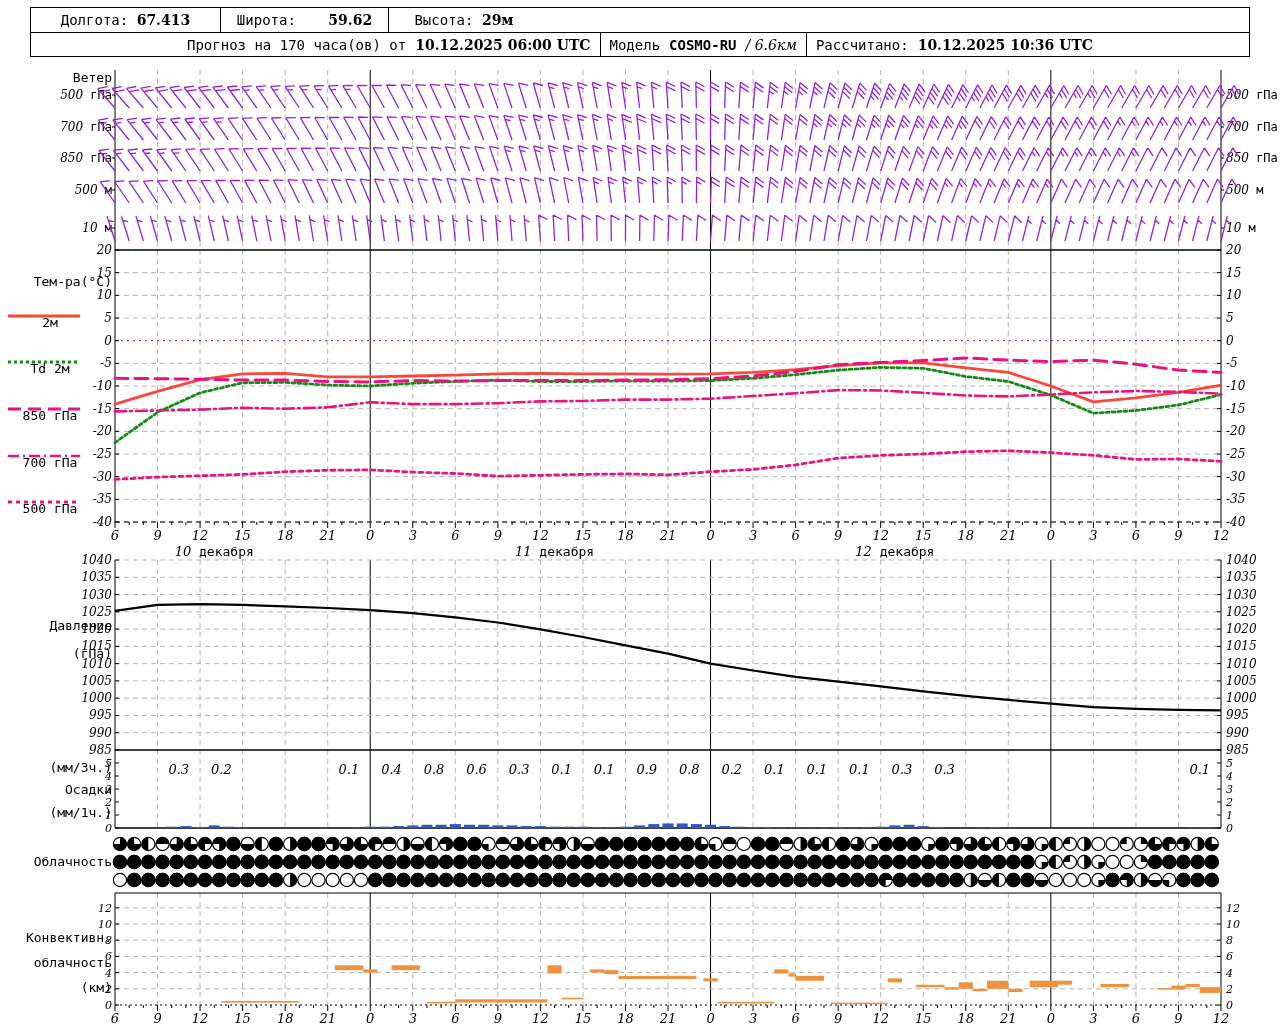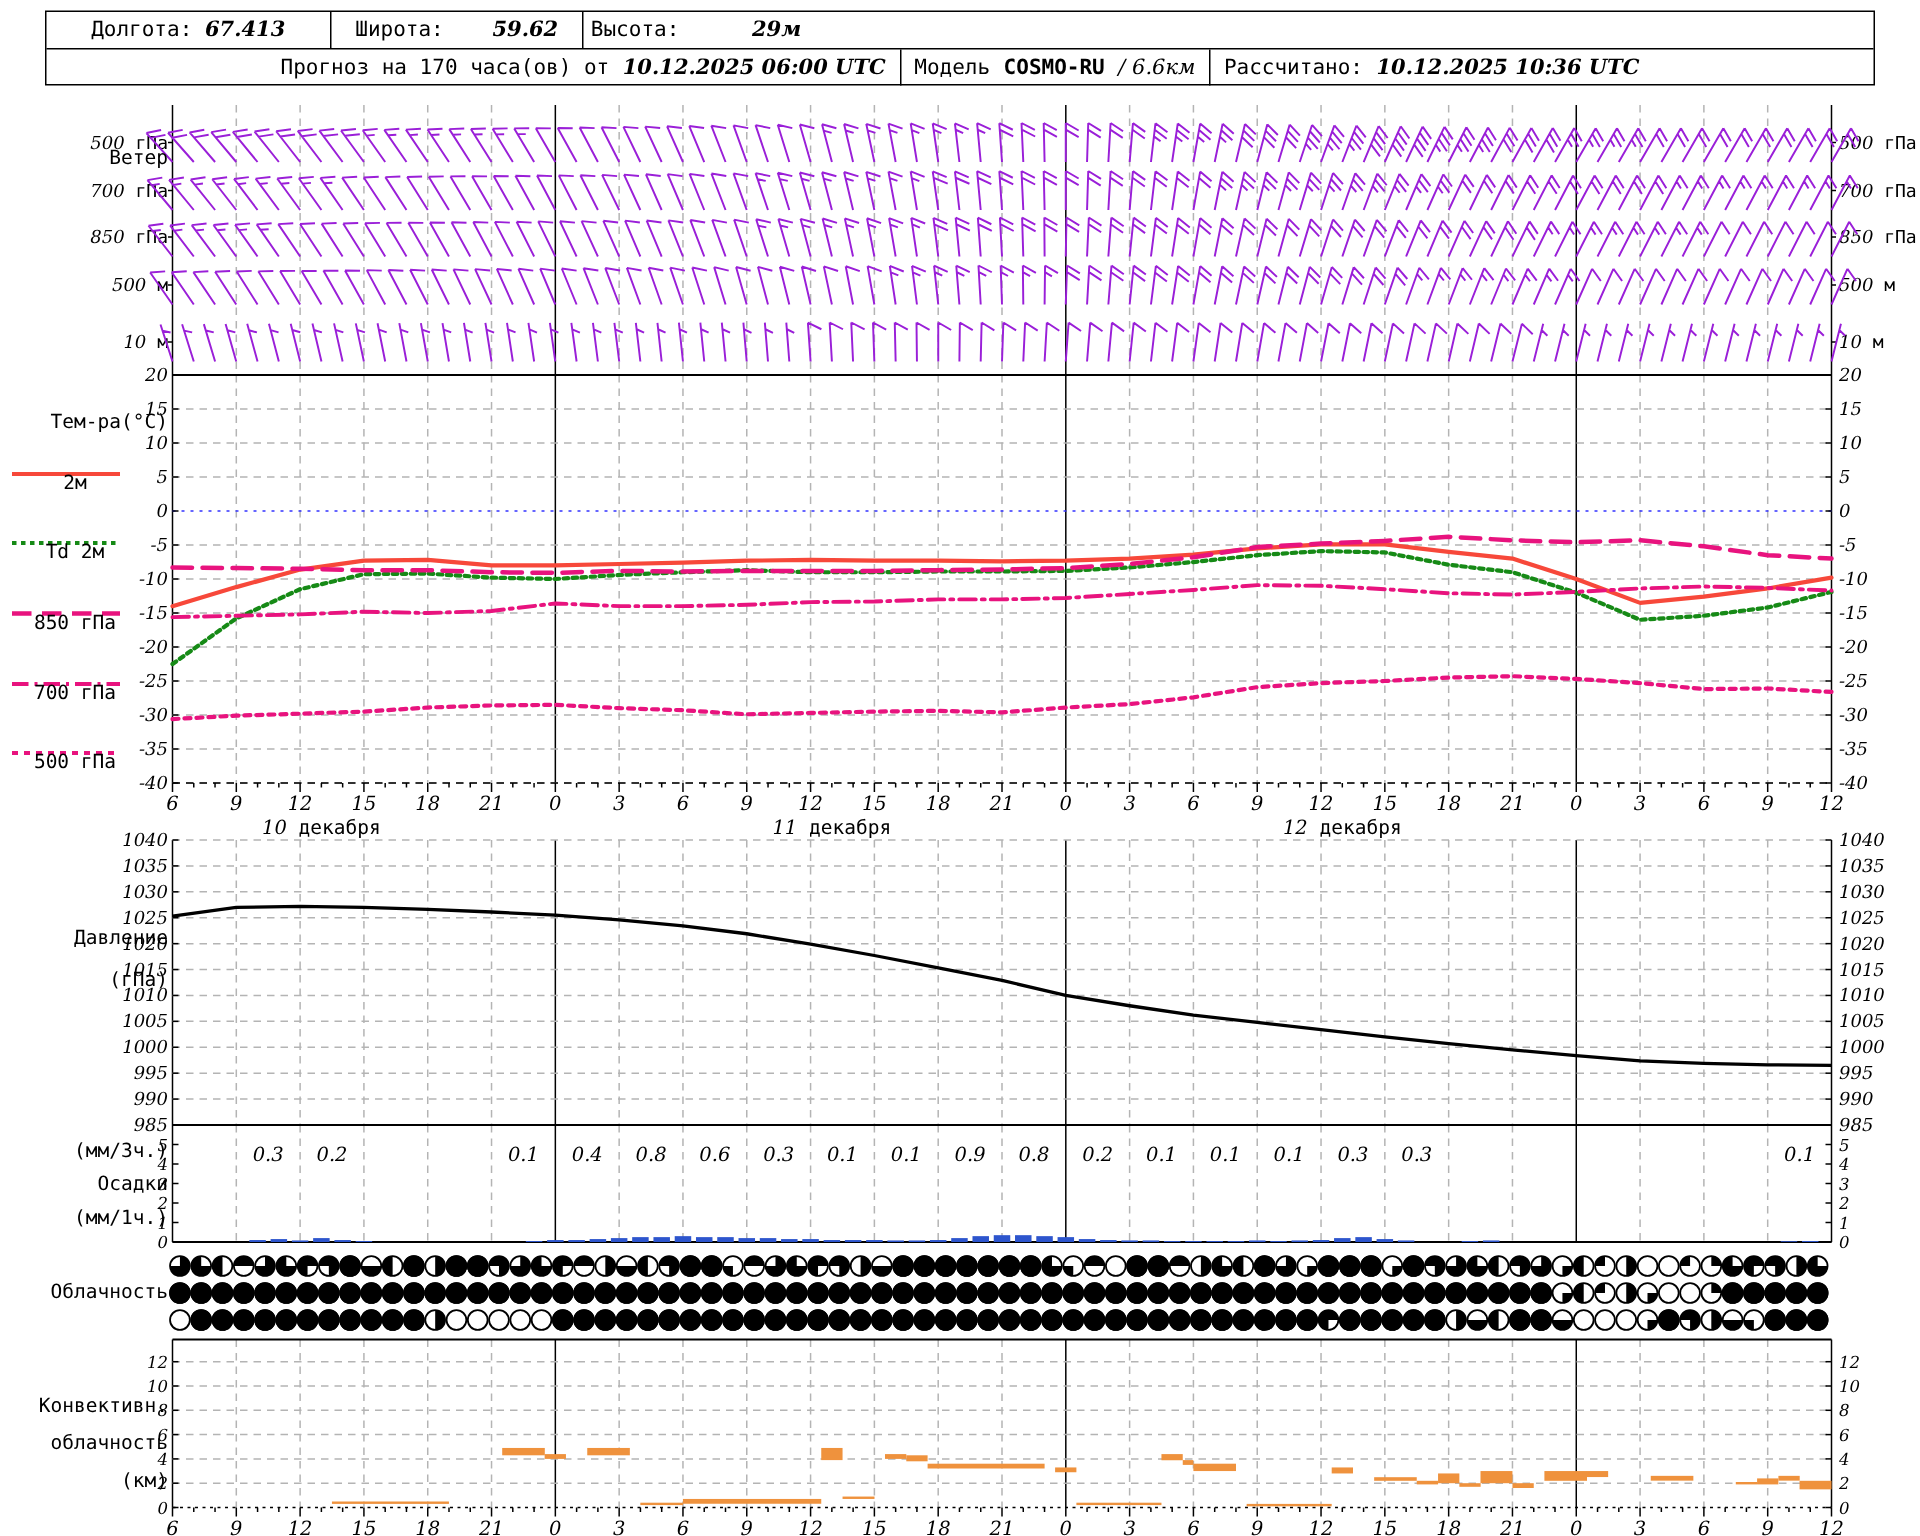--- a/index.html
+++ b/index.html
@@ -7,25 +7,25 @@
         font-family:"DejaVu Sans Mono", monospace;color:#000;overflow:hidden;}
   
   #header{position:absolute;left:30px;top:7px;width:1220px;height:50px;
           border:1px solid #000;box-sizing:border-box;font-size:14px;}
   .h-row{display:flex;height:24px;align-items:center;}
   #h-row1{border-bottom:1px solid #000;}
   .h-cell{height:100%;display:flex;align-items:center;justify-content:center;
           border-right:1px solid #000;box-sizing:border-box;white-space:nowrap;}
   .h-cell:last-child{border-right:none;}
   .c1{flex:1 1 auto;}
-  .c2{width:190px;} .c3{width:168px;gap:12px;} .c4{width:150px;gap:20px;}
+  .c2{width:190px;} .c3{width:168px;gap:12px;} .c4{width:150px;}
   #h-row2{justify-content:center;gap:9px;}
   .vsep{width:1px;background:#000;height:24px;}
   .num{font-family:"DejaVu Serif", serif;font-style:italic;}
-  .numb{font-family:"DejaVu Serif", serif;font-style:italic;font-weight:bold;}
+  .numb{font-family:"DejaVu Serif", serif;font-weight:bold;}
   .bold{font-weight:bold;}
   .station{font-family:"DejaVu Serif", serif;font-style:italic;font-weight:bold;margin-right:8px;}
   
   .ltitle{position:absolute;left:0;width:112px;text-align:right;font-size:13px;white-space:nowrap;}
   .legend-label{position:absolute;left:0;width:100px;text-align:center;font-size:13px;white-space:nowrap;margin-top:12px;}
   svg{position:absolute;left:0;top:0;}
 </style>
 </head>
 <body>
 
@@ -1201,21 +1201,21 @@
         <line x1="1164.2820512820513" y1="1005" x2="1164.2820512820513" y2="1008" stroke="#000" stroke-width="1"></line>
         <line x1="1178.4615384615383" y1="1005" x2="1178.4615384615383" y2="1011" stroke="#000" stroke-width="1"></line>
         <text x="1178.4615384615383" y="1023" text-anchor="middle" font-size="13" fill="#000" font-family="&quot;DejaVu Serif&quot;, serif" font-style="italic">9</text>
         <line x1="1192.6410256410256" y1="1005" x2="1192.6410256410256" y2="1008" stroke="#000" stroke-width="1"></line>
         <line x1="1206.8205128205127" y1="1005" x2="1206.8205128205127" y2="1008" stroke="#000" stroke-width="1"></line>
         <line x1="1221" y1="1005" x2="1221" y2="1011" stroke="#000" stroke-width="1"></line>
         <text x="1221" y="1023" text-anchor="middle" font-size="13" fill="#000" font-family="&quot;DejaVu Serif&quot;, serif" font-style="italic">12</text>
       </g>
     </svg>
 
-  <div class="ltitle" style="top:70px;margin-top:28px;">Ветер</div>
+  <div class="ltitle" style="top:70px;">Ветер</div>
   <div class="ltitle" style="top:274px;">Тем-ра(°C)</div>
   <div class="legend-label" style="top:303px;">2м</div>
   <div class="legend-label" style="top:349px;text-align:center;">Td 2м</div>
   <div class="legend-label" style="top:396px;">850 гПа</div>
   <div class="legend-label" style="top:443px;">700 гПа</div>
   <div class="legend-label" style="top:489px;">500 гПа</div>
   <div class="ltitle" style="top:618px;">Давление</div>
   <div class="ltitle" style="top:646px;">(гПа)</div>
   <div class="ltitle" style="top:760px;">(мм/3ч.)</div>
   <div class="ltitle" style="top:782px;">Осадки</div>

